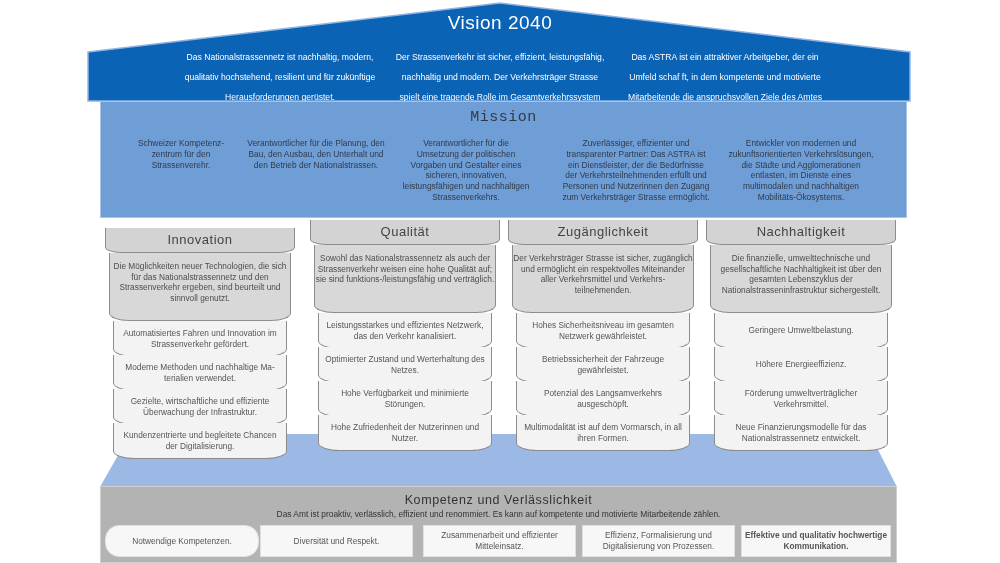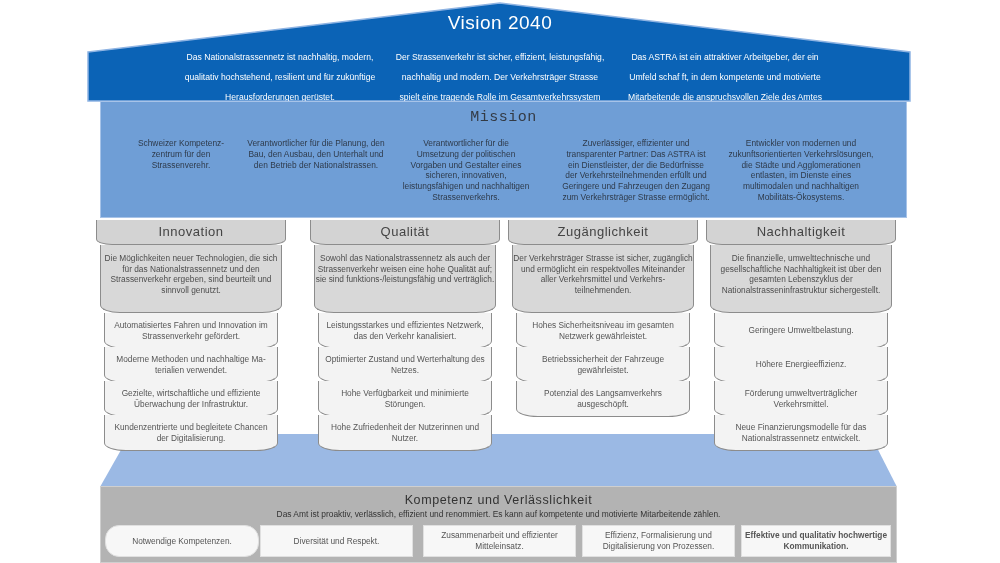--- a/index.html
+++ b/index.html
@@ -55,29 +55,29 @@
 <div class="vision-title">Vision 2040</div>
 <div class="vision-col" style="left:180px;width:200px;">Das Nationalstrassennetz ist nachhaltig, modern, qualitativ hochstehend, resilient und für zukünftige Herausforderungen gerüstet.</div>
 <div class="vision-col" style="left:395px;width:210px;">Der Strassenverkehr ist sicher, effizient, leistungsfähig, nachhaltig und modern. Der Verkehrsträger Strasse spielt eine tragende Rolle im Gesamtverkehrssystem der Schweiz.</div>
 <div class="vision-col" style="left:625px;width:200px;">Das ASTRA ist ein attraktiver Arbeitgeber, der ein Umfeld schaf ft, in dem kompetente und motivierte Mitarbeitende die anspruchsvollen Ziele des Amtes erreichen können.</div>
 
 <div class="mission">
   <div class="mission-title">Mission</div>
   <div class="mission-col" style="left:25px;width:110px;">Schweizer Kompetenz-zentrum für den Strassenverehr.</div>
   <div class="mission-col" style="left:140px;width:150px;">Verantwortlicher für die Planung, den Bau, den Ausbau, den Unterhalt und den Betrieb der Nationalstrassen.</div>
   <div class="mission-col" style="left:300px;width:130px;">Verantwortlicher für die Umsetzung der politischen Vorgaben und Gestalter eines sicheren, innovativen, leistungsfähigen und nachhaltigen Strassenverkehrs.</div>
-  <div class="mission-col" style="left:460px;width:150px;">Zuverlässiger, effizienter und transparenter Partner: Das ASTRA ist ein Dienstleister, der die Bedürfnisse der Verkehrsteilnehmenden erfüllt und Geringere und Fahrzeugen den Zugang zum Verkehrsträger Strasse ermöglicht.</div>
+  <div class="mission-col" style="left:460px;width:150px;">Zuverlässiger, effizienter und transparenter Partner: Das ASTRA ist ein Dienstleister, der die Bedürfnisse der Verkehrsteilnehmenden erfüllt und Personen und Nutzerinnen den Zugang zum Verkehrsträger Strasse ermöglicht.</div>
   <div class="mission-col" style="left:625px;width:150px;">Entwickler von modernen und zukunftsorientierten Verkehrslösungen, die Städte und Agglomerationen entlasten, im Dienste eines multimodalen und nachhaltigen Mobilitäts-Ökosystems.</div>
 </div>
 
 <svg class="base-svg" viewBox="0 0 1000 60">
   <polygon points="130,4 870,4 897,57 100,57" fill="#9bb9e4"></polygon>
 </svg>
 
-<div class="pillar" style="left:96px;">
+<div class="pillar" style="left:105px;margin-top:8px;">
   <div class="pillar-cap">Innovation</div>
   <div class="pillar-desc">Die Möglichkeiten neuer Technologien, die sich für das Nationalstrassennetz und den Strassenverkehr ergeben, sind beurteilt und sinnvoll genutzt.</div>
   <div class="pillar-body">
     <div class="layer">Automatisiertes Fahren und Innovation im Strassenverkehr gefördert.</div>
     <div class="layer">Moderne Methoden und nachhaltige Ma-terialien verwendet.</div>
     <div class="layer">Gezielte, wirtschaftliche und effiziente Überwachung der Infrastruktur.</div>
     <div class="layer">Kundenzentrierte und begleitete Chancen der Digitalisierung.</div>
   </div>
 </div>
 
@@ -92,20 +92,21 @@
   </div>
 </div>
 
 <div class="pillar" style="left:508px;">
   <div class="pillar-cap">Zugänglichkeit</div>
   <div class="pillar-desc">Der Verkehrsträger Strasse ist sicher, zugänglich und ermöglicht ein respektvolles Miteinander aller Verkehrsmittel und Verkehrs-teilnehmenden.</div>
   <div class="pillar-body">
     <div class="layer">Hohes Sicherheitsniveau im gesamten Netzwerk gewährleistet.</div>
     <div class="layer">Betriebssicherheit der Fahrzeuge gewährleistet.</div>
     <div class="layer">Potenzial des Langsamverkehrs ausgeschöpft.</div>
+    <div class="layer">Multimodalität ist auf dem Vormarsch, in all ihren Formen.</div>
   </div>
 </div>
 
 <div class="pillar" style="left:706px;">
   <div class="pillar-cap">Nachhaltigkeit</div>
   <div class="pillar-desc">Die finanzielle, umwelttechnische und gesellschaftliche Nachhaltigkeit ist über den gesamten Lebenszyklus der Nationalstrasseninfrastruktur sichergestellt.</div>
   <div class="pillar-body">
     <div class="layer">Geringere Umweltbelastung.</div>
     <div class="layer">Höhere Energieeffizienz.</div>
     <div class="layer">Förderung umweltverträglicher Verkehrsmittel.</div>

